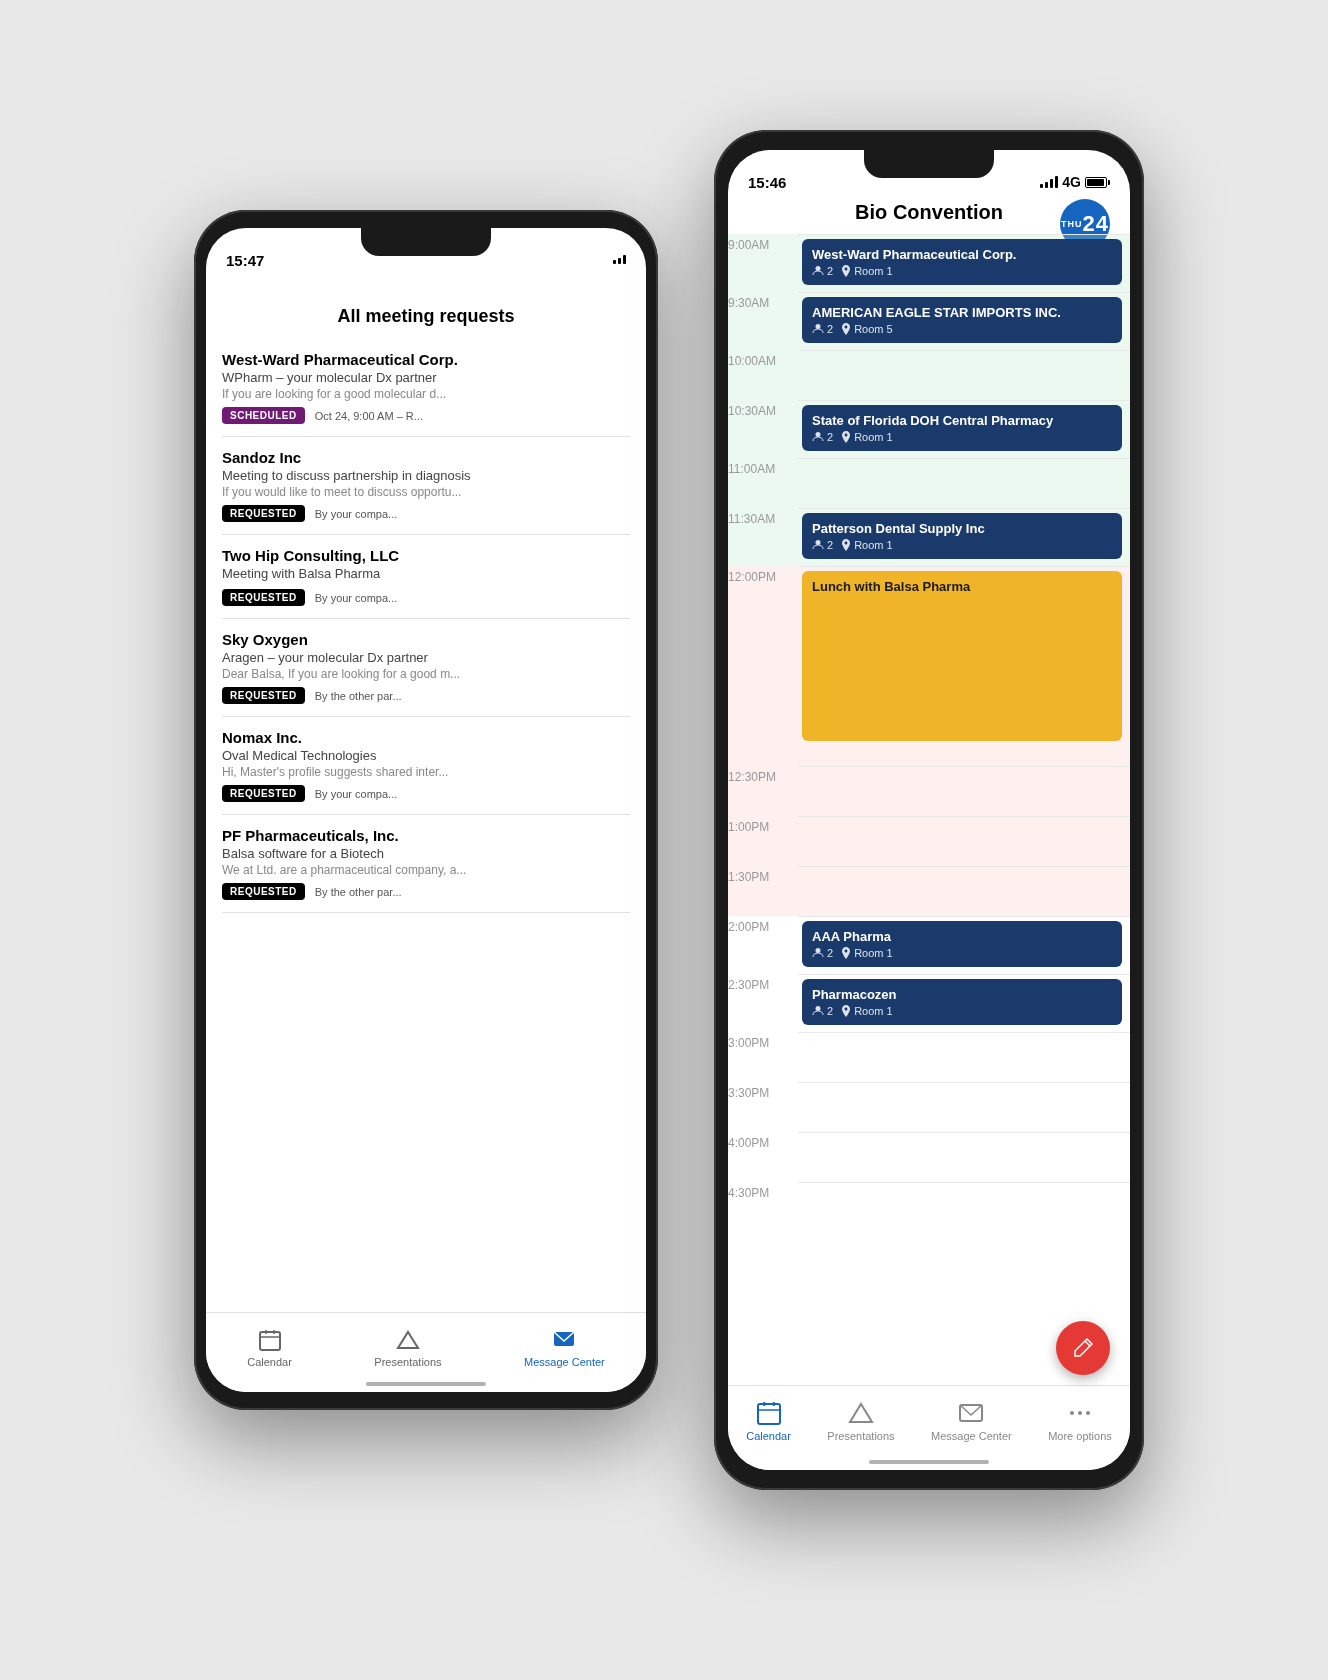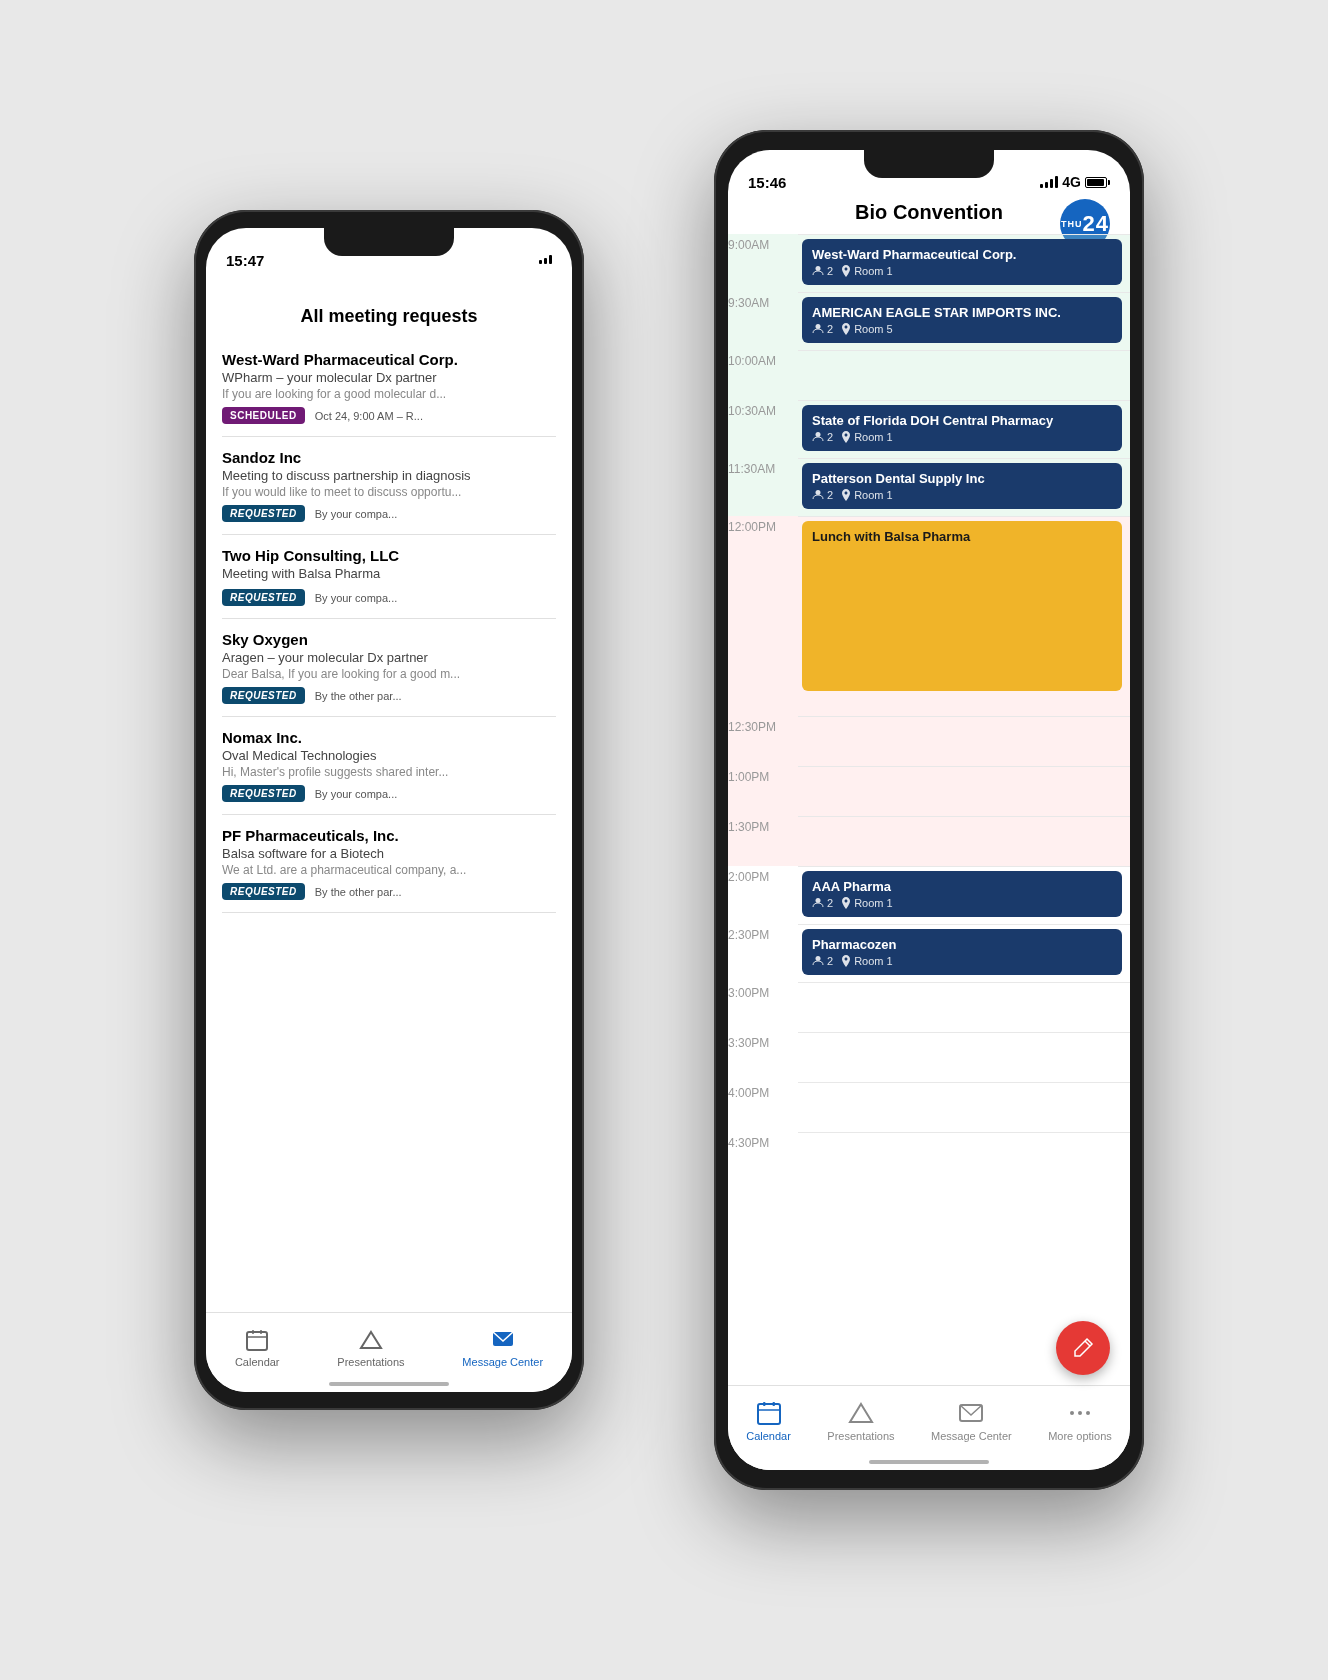--- a/index.html
+++ b/index.html
@@ -23,21 +23,21 @@
     
     .phone {
       position: absolute;
       border-radius: 52px;
       background: #1a1a1a;
       box-shadow: 0 30px 80px rgba(0,0,0,0.4), inset 0 0 0 2px #3a3a3a;
     }
 
     
     .phone-back {
-      width: 390px;
+      width: 464px;
       height: 1200px;
       left: 30px;
       top: 120px;
       z-index: 1;
     }
 
     .phone-back .phone-screen {
       position: absolute;
       top: 18px;
       left: 12px;
@@ -193,21 +193,21 @@
 
     .badge {
       padding: 3px 8px;
       border-radius: 4px;
       font-size: 10px;
       font-weight: 700;
       letter-spacing: 0.5px;
       text-transform: uppercase;
     }
     .badge-scheduled { background: #701a75; color: #fff; }
-    .badge-requested { background: #0c4a6e; color: #fff; font-style: italic; }
+    .badge-requested { background: #000000; color: #fff; }
 
     .meeting-date {
       font-size: 11px;
       color: #555;
     }
 
     
     .bottom-nav-back {
       position: absolute;
       bottom: 0;
@@ -641,20 +641,24 @@
                     <svg width="10" height="12" viewBox="0 0 10 12" fill="white">
                         <path d="M5 0C2.8 0 1 1.8 1 4c0 3 4 8 4 8s4-5 4-8c0-2.2-1.8-4-4-4zm0 5.5c-.8 0-1.5-.7-1.5-1.5S4.2 2.5 5 2.5s1.5.7 1.5 1.5S5.8 5.5 5 5.5z" fill="white"></path>
                       </svg>
                     Room 1
                   </span>
                 </div>
               </div>
             </div>
           </div>
 
+          <div class="time-slot" style="background:rgba(180,230,200,0.25)">
+            <div class="time-label">11:00AM</div>
+            <div class="slot-content"></div>
+          </div>
 
           <div class="time-slot" style="background:rgba(180,230,200,0.25)">
             <div class="time-label">11:30AM</div>
             <div class="slot-content">
               <div class="event-card event-card-blue">
                 <div class="event-title">Patterson Dental Supply Inc</div>
                 <div class="event-meta">
                   <span class="event-meta-item">
                     <svg width="12" height="12" viewBox="0 0 12 12" fill="white">
                         <circle cx="6" cy="3.5" r="2.5"></circle>

